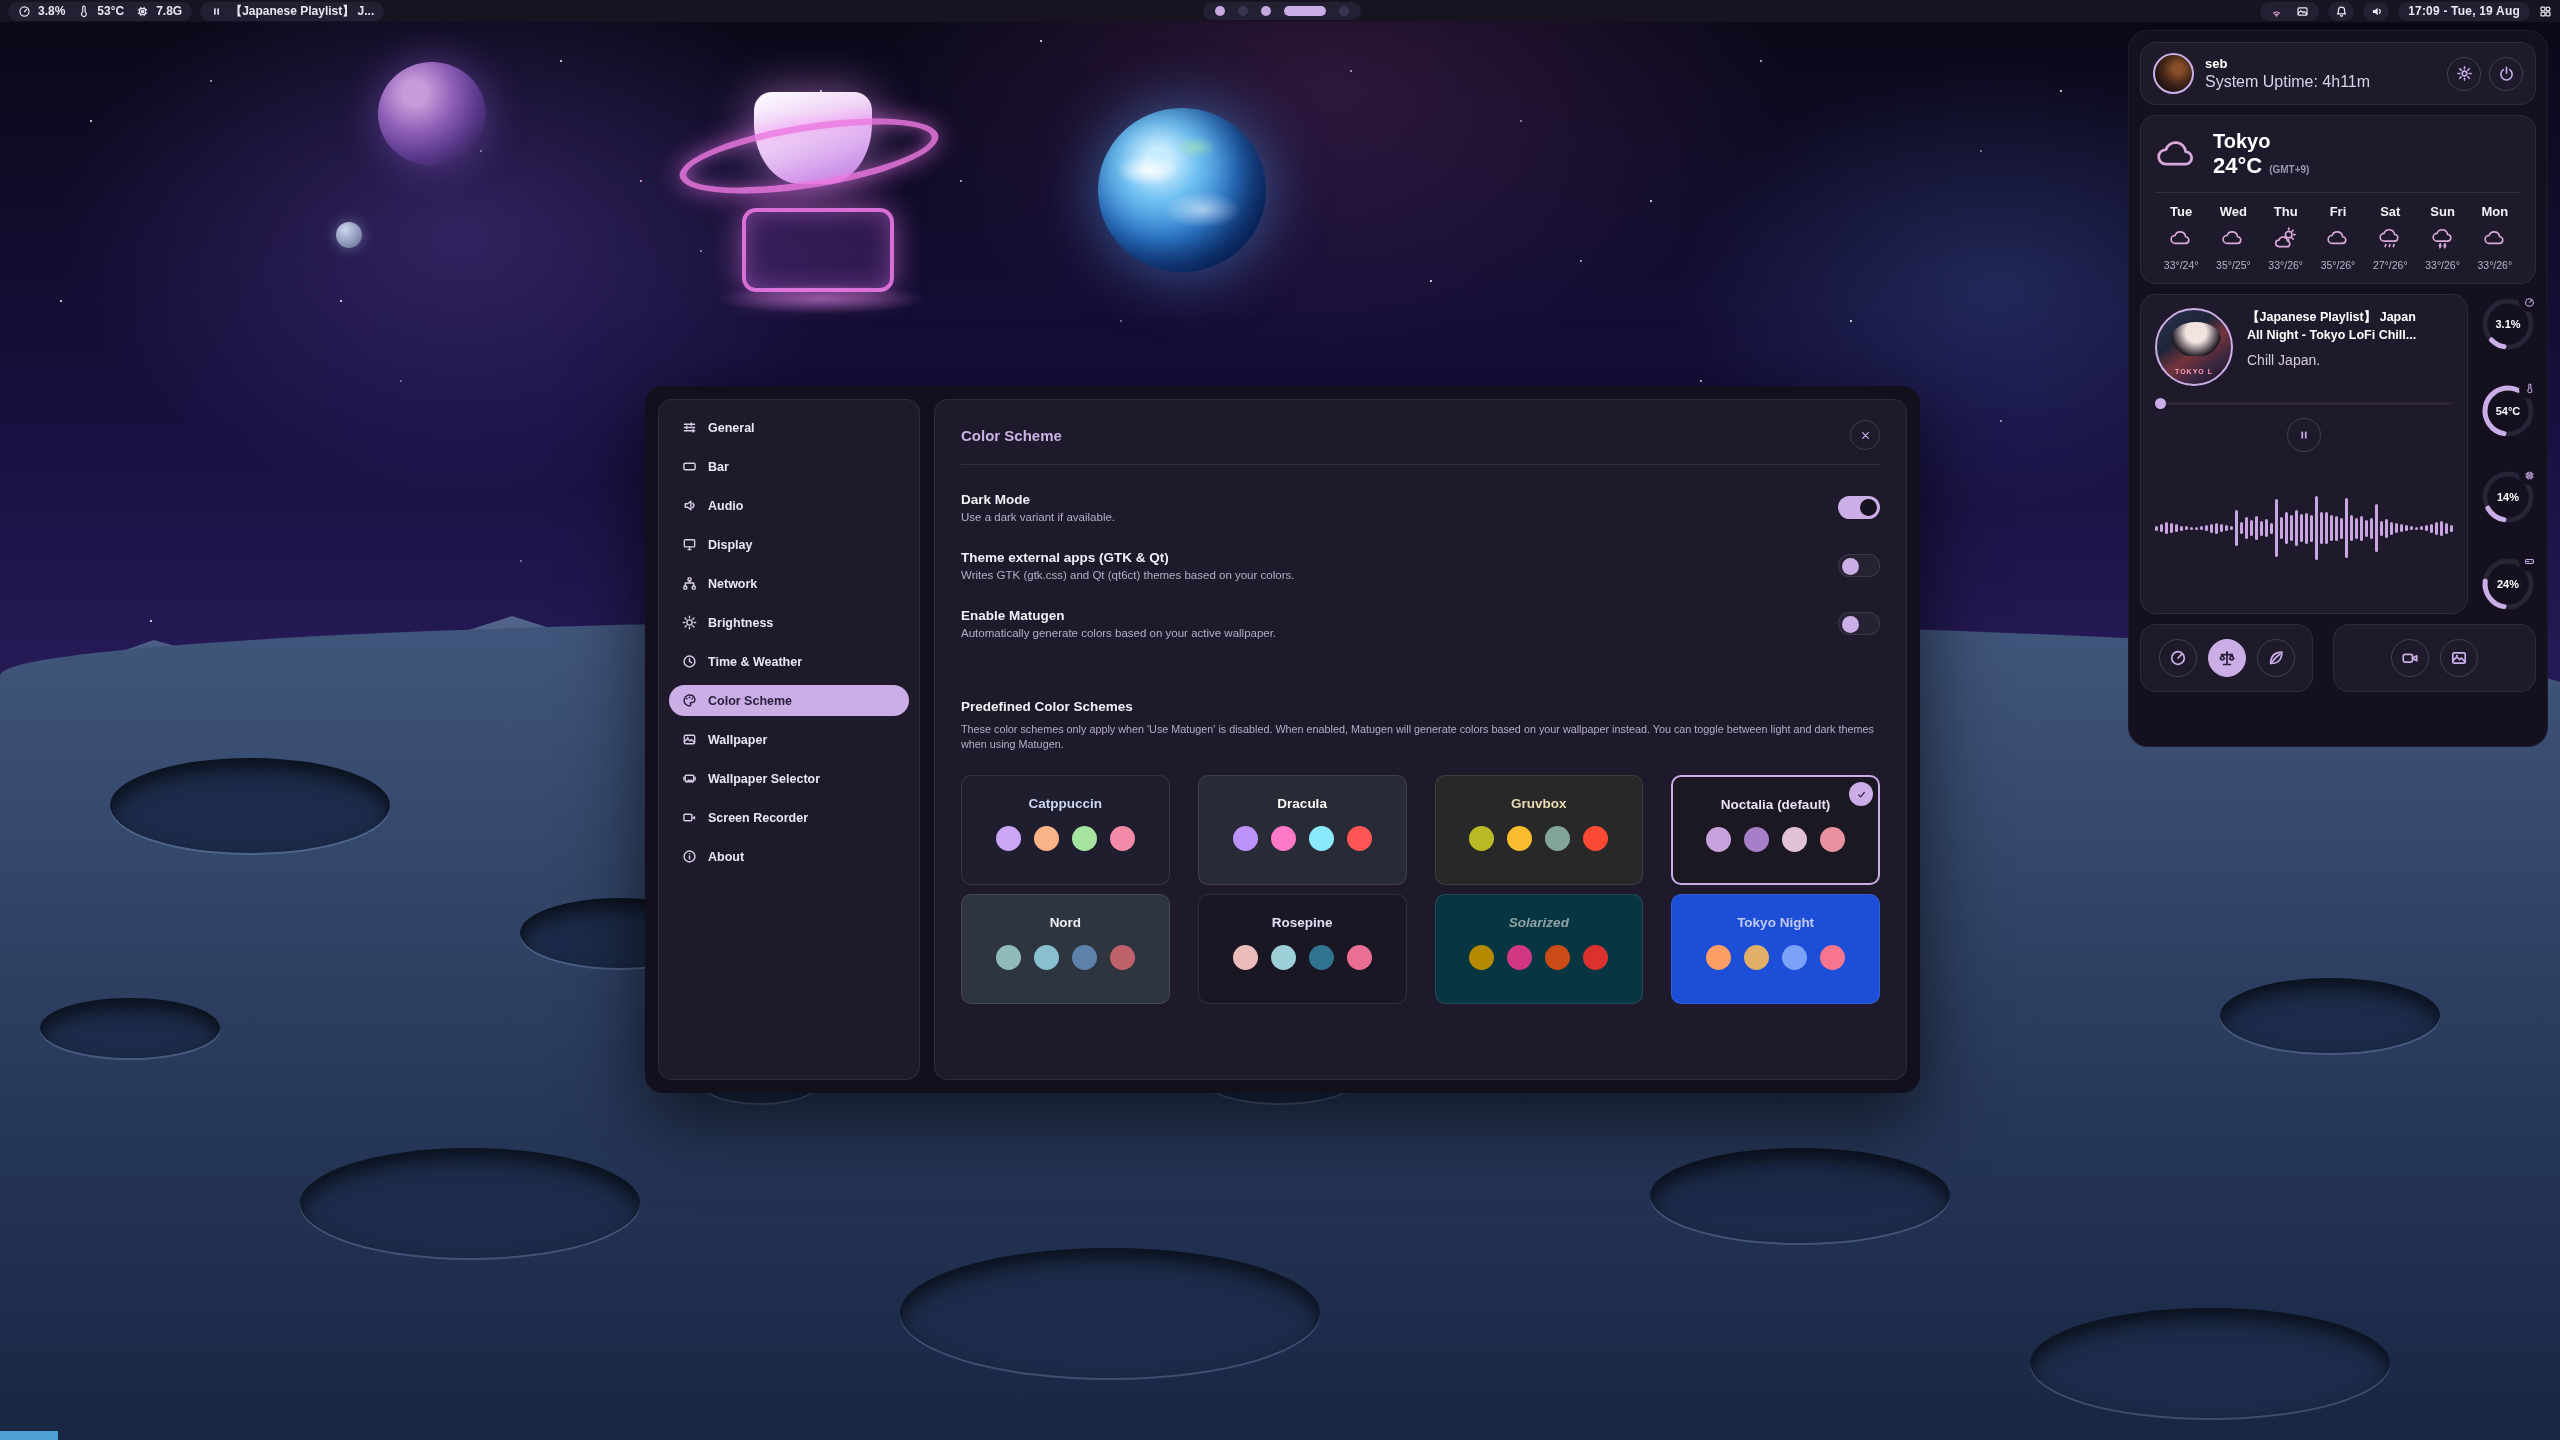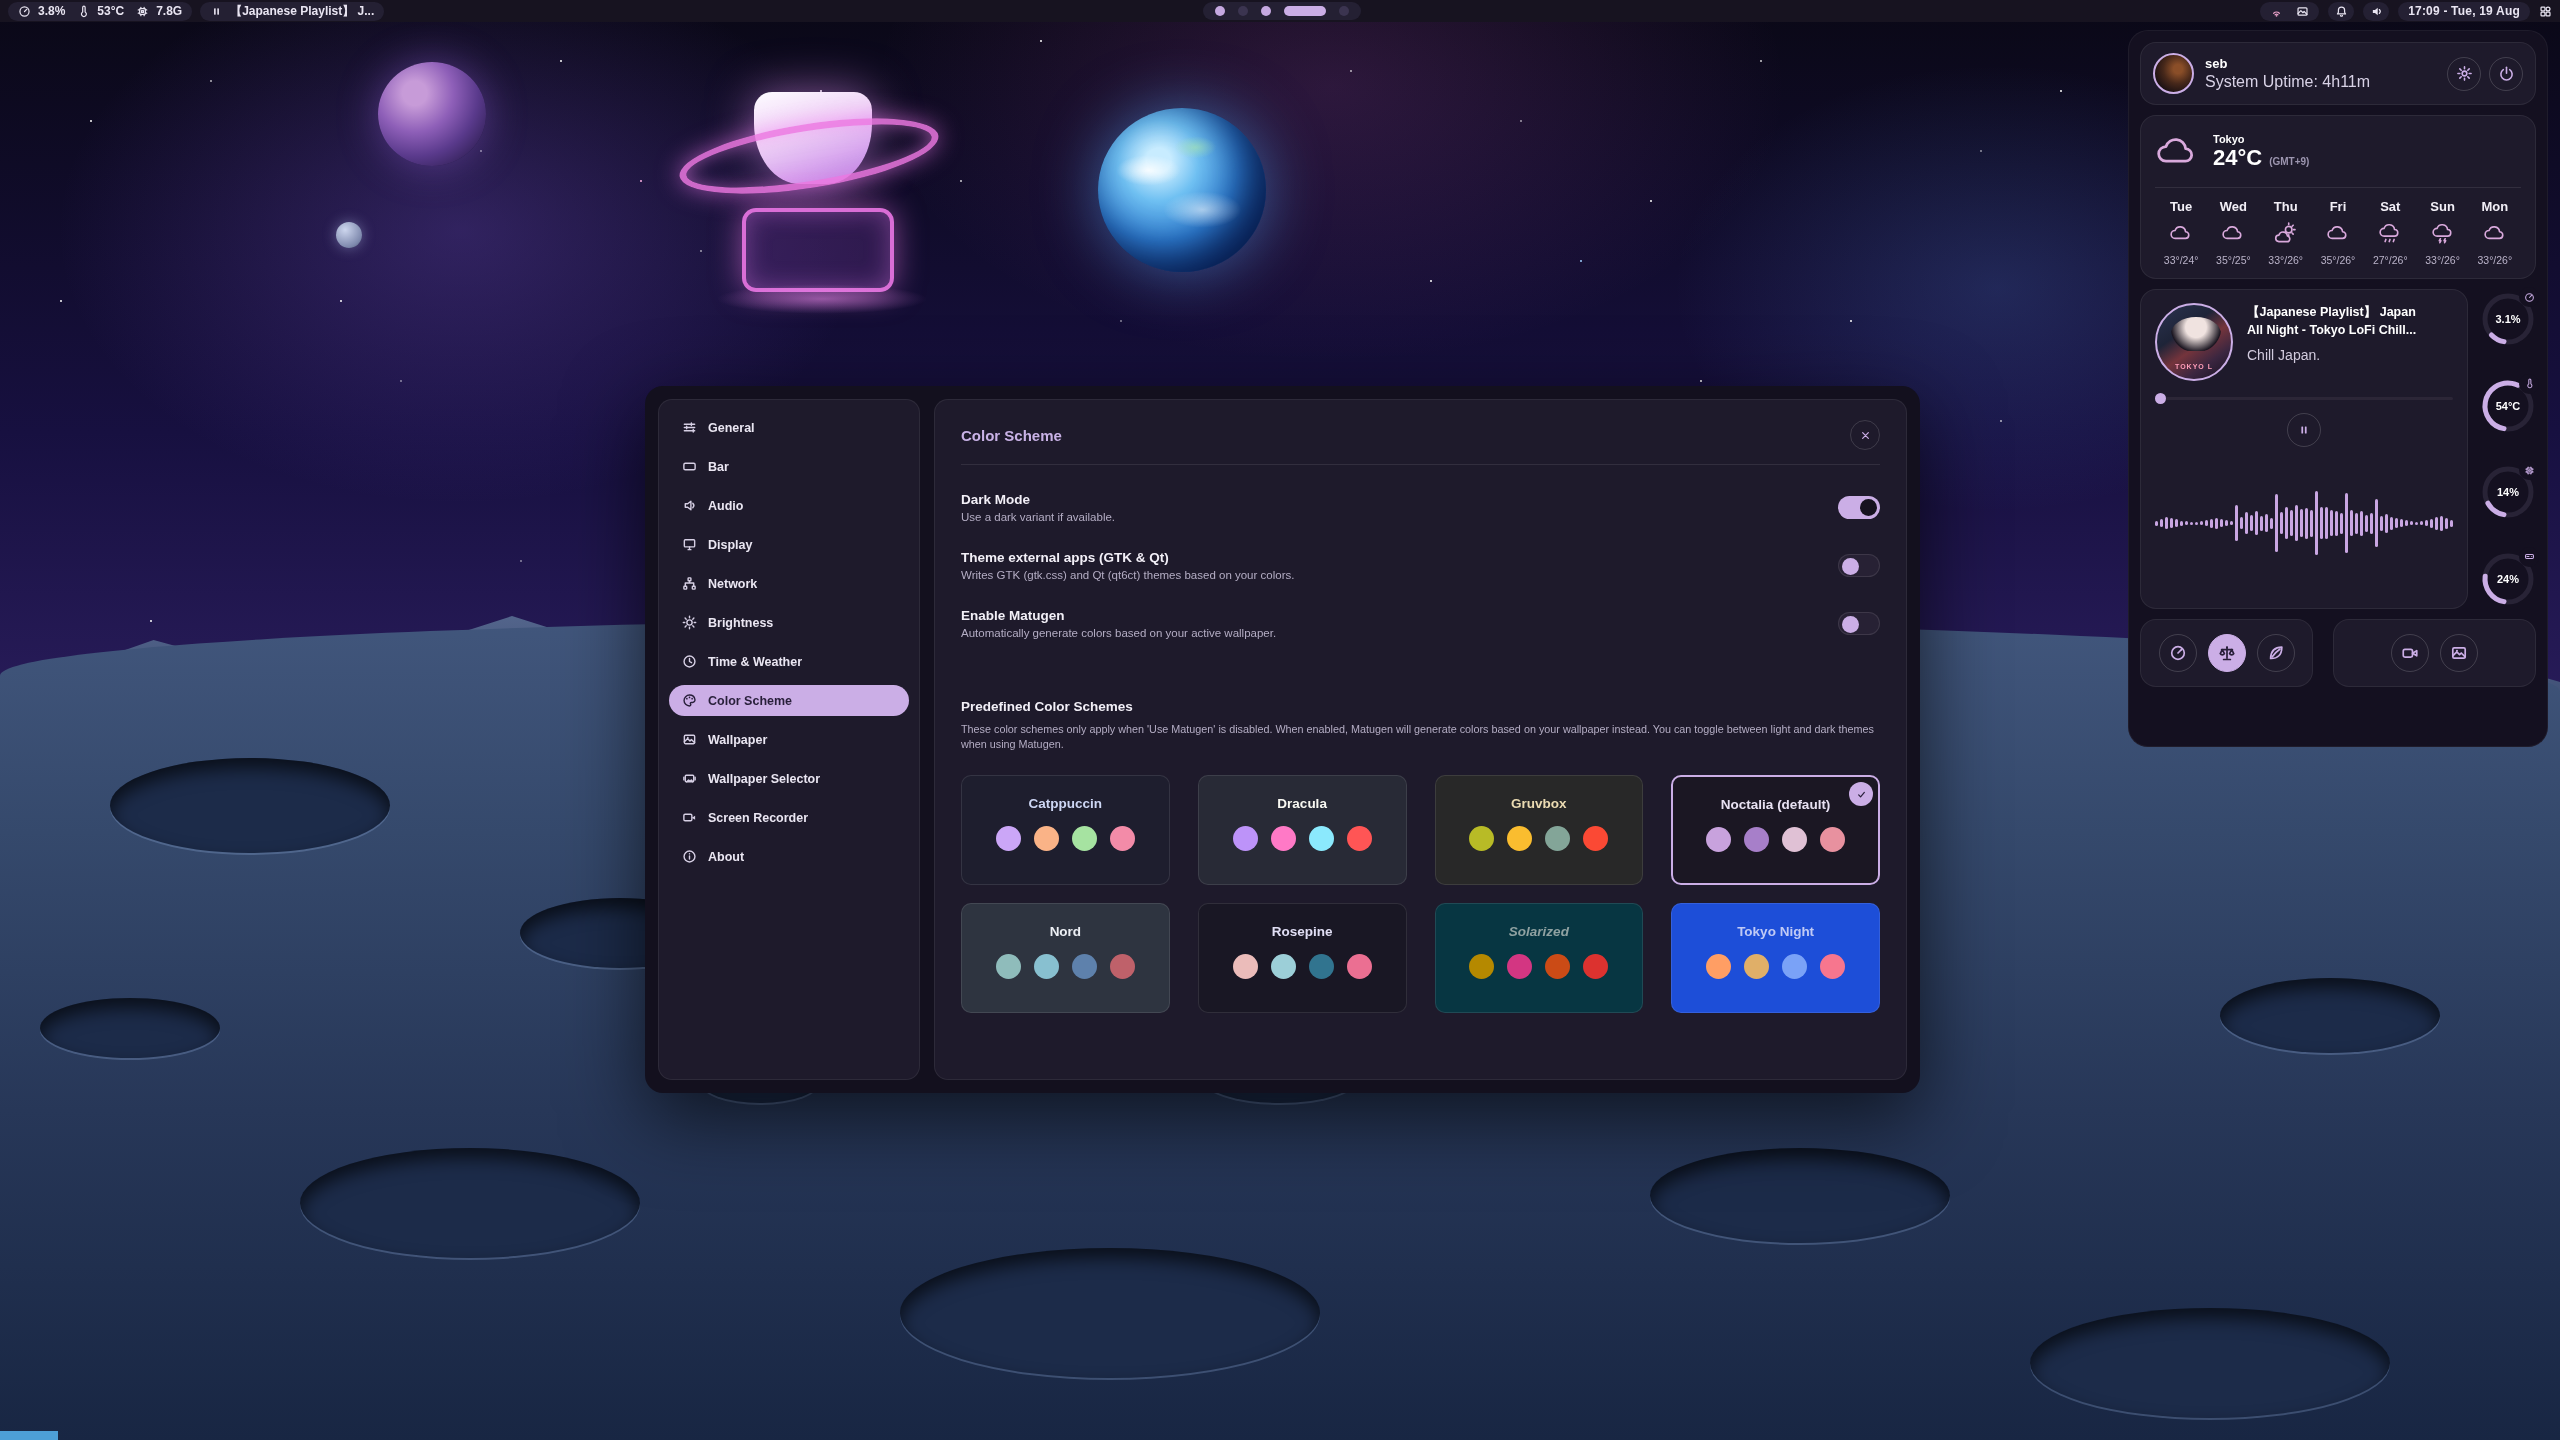--- a/index.html
+++ b/index.html
@@ -104,21 +104,21 @@
   .toggle-row { display:flex; align-items:center; justify-content:space-between; margin-top:27px; }
   .toggle-row .lbl { font-size:13.5px; font-weight:700; color:#f2eff7; }
   .toggle-row .sub { font-size:11.5px; color:#b4adc4; margin-top:4px; }
   .toggle { position:relative; width:42px; height:23px; border-radius:12px; flex:0 0 auto; cursor:pointer; }
   .toggle.on { background:#cbaee6; }
   .toggle.on i { position:absolute; right:3px; top:3px; width:17px; height:17px; border-radius:50%; background:#16121f; }
   .toggle.off { background:#272134; border:1px solid rgba(255,255,255,.10); }
   .toggle.off i { position:absolute; left:3px; top:2.5px; width:17px; height:17px; border-radius:50%; background:#cbaee6; }
   .section-title { margin-top:60px; font-size:13.5px; font-weight:700; color:#f2eff7; }
   .section-desc { margin-top:8px; font-size:10.8px; line-height:1.35; color:#b4adc4; width:915px; }
-  .scheme-grid { margin-top:24px; display:grid; grid-template-columns:repeat(4,1fr); gap:18px 28px; }
+  .scheme-grid { margin-top:24px; display:grid; grid-template-columns:repeat(4,1fr); gap:9px 28px; }
   .scheme-card { position:relative; height:110px; border-radius:10px; border:1px solid rgba(255,255,255,.10);
     display:flex; flex-direction:column; align-items:center; cursor:pointer; }
   .scheme-card.selected { border:2px solid #cbaee6; }
   .scheme-name { margin-top:20px; font-size:13.5px; font-weight:700; }
   .swatches { display:flex; gap:13px; margin-top:15px; }
   .swatch { width:25px; height:25px; border-radius:50%; }
   .sel-badge { display:none; position:absolute; top:5px; right:5px; width:24px; height:24px; border-radius:50%;
     background:#cbaee6; color:#281f3a; align-items:center; justify-content:center; }
   .scheme-card.selected .sel-badge { display:flex; }
 
@@ -132,21 +132,21 @@
   .p-name { font-size:13px; font-weight:700; color:#fff; }
   .p-uptime { font-size:16px; color:#d8d2e6; margin-top:2px; }
   .cir-btn { width:34px; height:34px; border-radius:50%; border:1px solid rgba(255,255,255,.16);
     display:flex; align-items:center; justify-content:center; color:#cbaee6; cursor:pointer; flex:0 0 auto; }
   .cir-btn.active { background:#cbaee6; color:#281f3a; border-color:#cbaee6; }
   .profile .btns { margin-left:auto; display:flex; gap:8px; }
 
   .weather { margin-top:10px; padding:14px 14px 12px; }
   .w-head { display:flex; align-items:center; gap:14px; }
   .w-cloud { color:#d9a9dc; }
-  .w-city { font-size:11px; font-weight:700; color:#fff; }
+  .w-city { font-size:20px; font-weight:700; color:#fff; }
   .w-temp-line { display:flex; align-items:baseline; gap:7px; }
   .w-temp { font-size:22px; font-weight:800; color:#fff; }
   .w-tz { font-size:10px; font-weight:700; color:#9d96b0; }
   .w-div { height:1px; background:rgba(255,255,255,.09); margin:13px 0 11px; }
   .forecast { display:flex; }
   .f-col { flex:1; display:flex; flex-direction:column; align-items:center; gap:7px; }
   .f-day { font-size:13px; font-weight:700; color:#f2eff7; }
   .f-ic { color:#d9a9dc; }
   .f-temps { font-size:10.5px; color:#bab3c9; }
 

